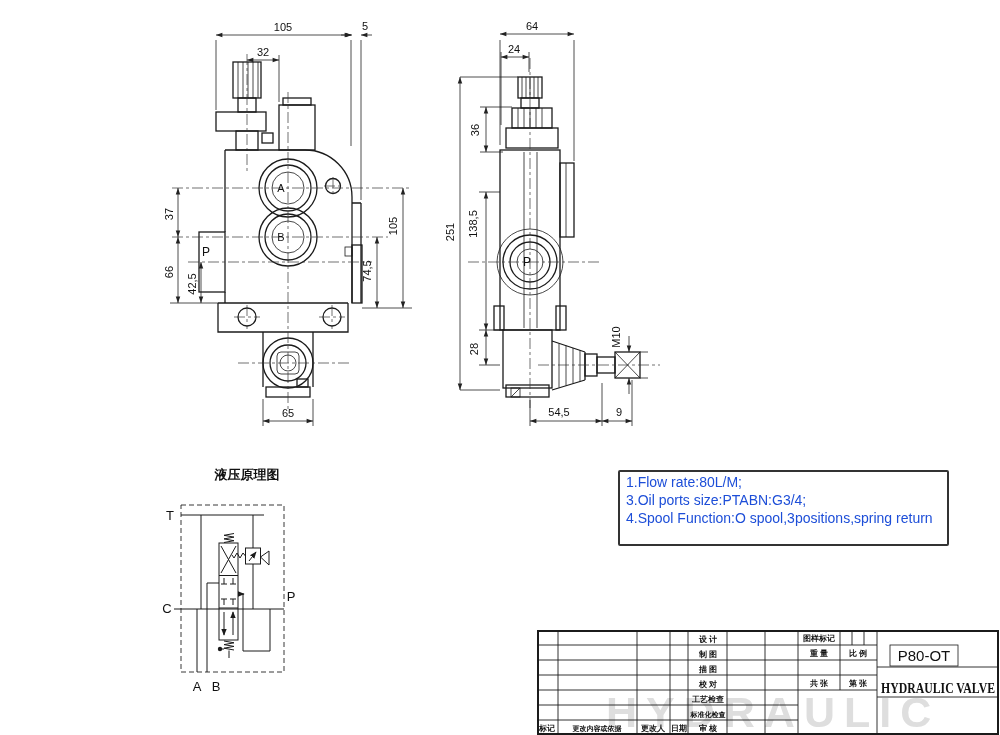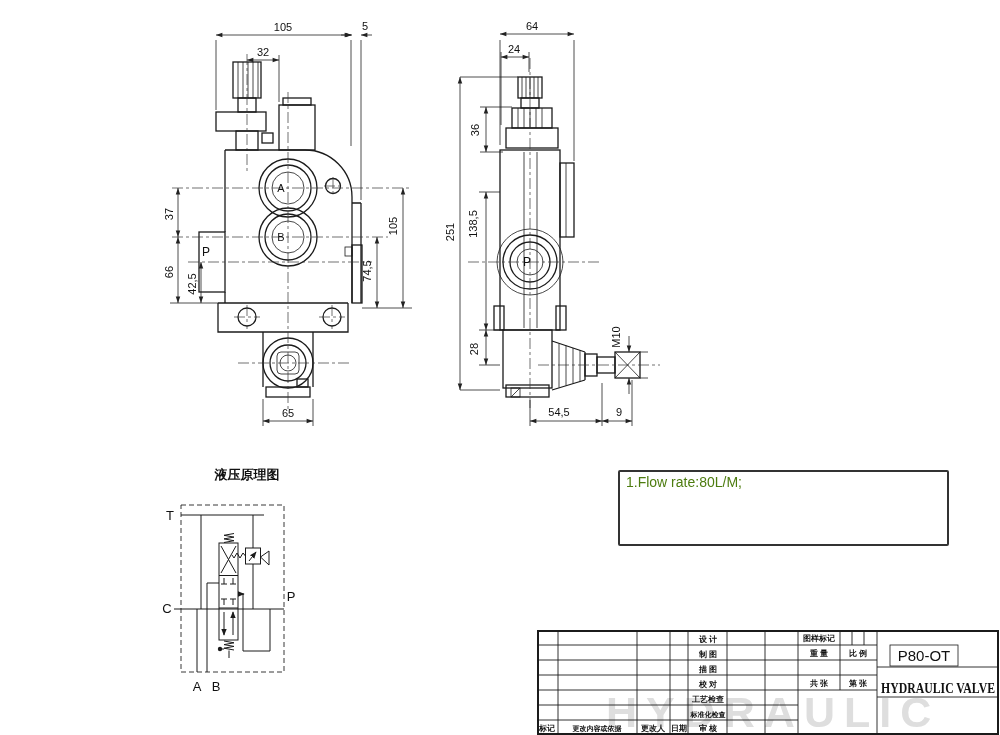--- a/index.html
+++ b/index.html
@@ -21,21 +21,21 @@
   .ol{stroke:#1b1b1b;stroke-width:1.3;fill:none;}
   .thin{stroke:#1b1b1b;stroke-width:0.8;fill:none;}
   .sch{stroke:#1b1b1b;stroke-width:1;fill:none;}
   .cl{stroke:#333;stroke-width:0.7;fill:none;stroke-dasharray:11 3 3 3;}
   .dash{stroke:#222;stroke-width:0.9;fill:none;stroke-dasharray:5 3;}
   .dim-l{stroke:#222;stroke-width:0.8;fill:none;}
   .tbl{stroke:#1b1b1b;stroke-width:0.9;fill:none;}
   .tbl2{stroke:#1b1b1b;stroke-width:2;fill:none;}
   .spec-box{position:absolute;left:618px;top:470px;width:331px;height:76px;z-index:2;
             border:2px solid #333;border-radius:2px;padding:1px 6px;box-sizing:border-box;
-            font-size:14px;line-height:18px;color:#4d7c0f;background:transparent;white-space:nowrap;}
+            font-size:14px;line-height:18px;color:#1d4ed8;background:transparent;white-space:nowrap;}
 </style>
 </head>
 <body>
 
 <div class="sheet">
 
   <div class="watermark">HYDRAULIC</div>
 
   <svg class="drawing" width="1000" height="735" viewBox="0 0 1000 735">
     <defs>
@@ -251,15 +251,17 @@
       <text class="tb" x="819" y="686" text-anchor="middle">共 张</text>
       <text class="tb" x="858" y="686" text-anchor="middle">第 张</text>
 
       <text class="model" x="924" y="661" text-anchor="middle">P80-OT</text>
       <text class="product" x="938" y="693" text-anchor="middle" textLength="114" lengthAdjust="spacingAndGlyphs">HYDRAULIC VALVE</text>
     </g>
   </svg>
 
   <div class="spec-box">
     <div>1.Flow rate:80L/M;</div>
+    <div>3.Oil ports size:PTABN:G3/4;</div>
+    <div>4.Spool Function:O spool,3positions,spring return</div>
   </div>
 
 </div>
 
 </body></html>

